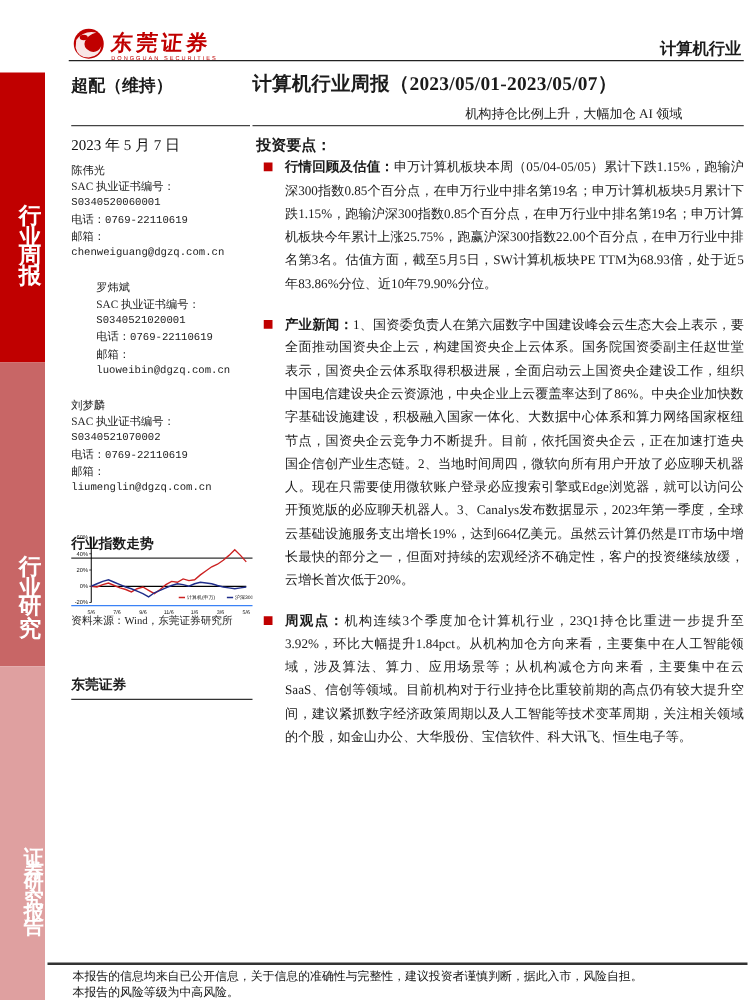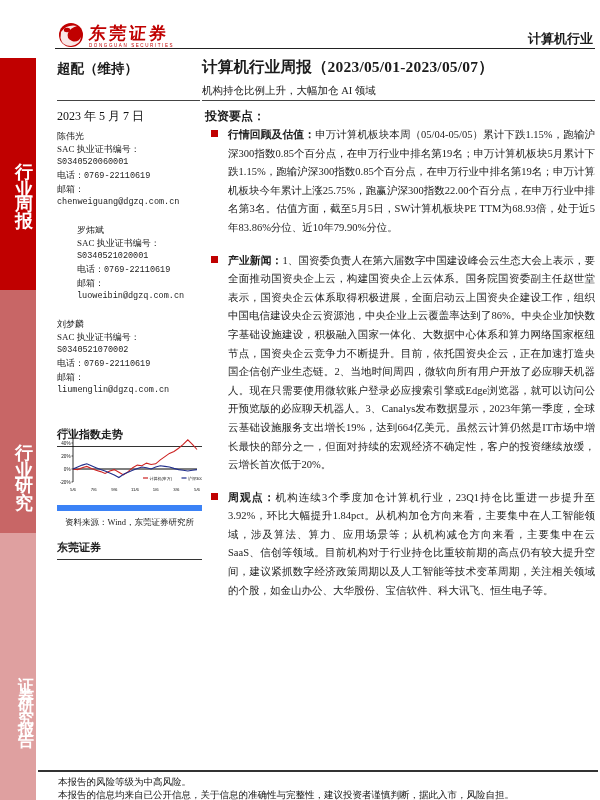--- a/index.html
+++ b/index.html
@@ -20,38 +20,38 @@
   .logo-wrap{position:absolute;left:58px;top:22px;display:flex;align-items:center;gap:5px;}
   .logo-txt{display:flex;flex-direction:column;line-height:1;}
   .logo-cn{color:#c00000;font-weight:bold;font-size:17px;letter-spacing:3px;transform:skewX(-6deg);}
   .logo-en{color:#c00000;font-size:4.5px;letter-spacing:1.6px;margin-top:2px;
            font-family:"Liberation Sans",sans-serif;}
   .industry-tag{position:absolute;right:7px;top:30px;font-weight:bold;font-size:13px;}
   .header-rule{position:absolute;left:55px;top:48px;width:540px;border-top:1.6px solid #222;}
   .rating{position:absolute;left:57px;top:60px;font-weight:bold;font-size:13.5px;}
   .report-title{position:absolute;left:202px;top:57px;width:393px;font-weight:bold;
                 font-size:15.5px;letter-spacing:.2px;}
-  .report-subtitle{position:absolute;left:202px;top:84px;width:358px;
+  .report-subtitle{position:absolute;left:188px;top:84px;width:358px;text-align:right;
                    font-size:10.5px;color:#222;}
   .rule-left{position:absolute;left:57px;top:100px;width:143px;border-top:1px solid #444;}
   .rule-right{position:absolute;left:202px;top:100px;width:393px;border-top:1px solid #444;}
 
   
   .left-col{position:absolute;left:57px;top:104px;width:145px;}
   .date{position:absolute;top:4px;left:0;font-size:12px;color:#111;}
   .analyst{position:absolute;left:0;width:145px;font-size:9px;line-height:13px;color:#222;}
   .analyst .mono{font-family:"Liberation Mono","DejaVu Sans Mono",monospace;font-size:8.5px;}
   .an1{top:26px;} .an2{top:120px;margin-left:20px;} .an3{top:214px;}
   .col-heading{position:absolute;left:0;width:145px;font-weight:bold;font-size:11px;
                padding-bottom:4px;border-bottom:1.2px solid #333;
                font-family:"Liberation Sans",sans-serif;}
   .idx-heading{top:303px;margin-top:20px;}
   .chart-box{position:absolute;top:322px;left:0;width:145px;height:80px;}
-  .source-note{position:absolute;top:401px;left:0;width:145px;border-top:6px solid #3b82f6;
-               padding-top:6px;font-size:8.5px;color:#222;text-align:center;}
+  .source-note{position:absolute;top:380px;left:0;width:145px;border-top:1px solid #3b82f6;
+               padding-top:6px;font-size:8.5px;color:#222;}
   .related-heading{top:436px;}
 
   
   .main-col{position:absolute;left:205px;top:108px;width:390px;}
   .main-heading{font-weight:bold;font-size:12px;
                 font-family:"Liberation Sans",sans-serif;}
   .section{position:relative;margin-bottom:13px;padding-left:23px;text-align:justify;
            font-size:10.5px;line-height:18.6px;color:#1c1c1c;}
   .section .bullet{position:absolute;left:6px;top:5px;width:7px;height:7px;background:#c00000;}
   .section b{font-family:"Liberation Sans",sans-serif;font-size:10.8px;margin-top:28px;}
@@ -177,15 +177,15 @@
 
   <div class="section">
     <span class="bullet"></span>
     <b>周观点：</b><span>机构连续3个季度加仓计算机行业，23Q1持仓比重进一步提升至3.92%，环比大幅提升1.84pct。从机构加仓方向来看，主要集中在人工智能领域，涉及算法、算力、应用场景等；从机构减仓方向来看，主要集中在云SaaS、信创等领域。目前机构对于行业持仓比重较前期的高点仍有较大提升空间，建议紧抓数字经济政策周期以及人工智能等技术变革周期，关注相关领域的个股，如金山办公、大华股份、宝信软件、科大讯飞、恒生电子等。</span>
   </div>
 
 </div>
 
 <div class="footer-rule"></div>
 <div class="footer-text">
+  <div>本报告的信息均来自已公开信息，关于信息的准确性与完整性，建议投资者谨慎判断，据此入市，风险自担。</div>
   <div>本报告的风险等级为中高风险。</div>
-  <div>本报告的信息均来自已公开信息，关于信息的准确性与完整性，建议投资者谨慎判断，据此入市，风险自担。</div>
 </div>
 
 </body></html>

